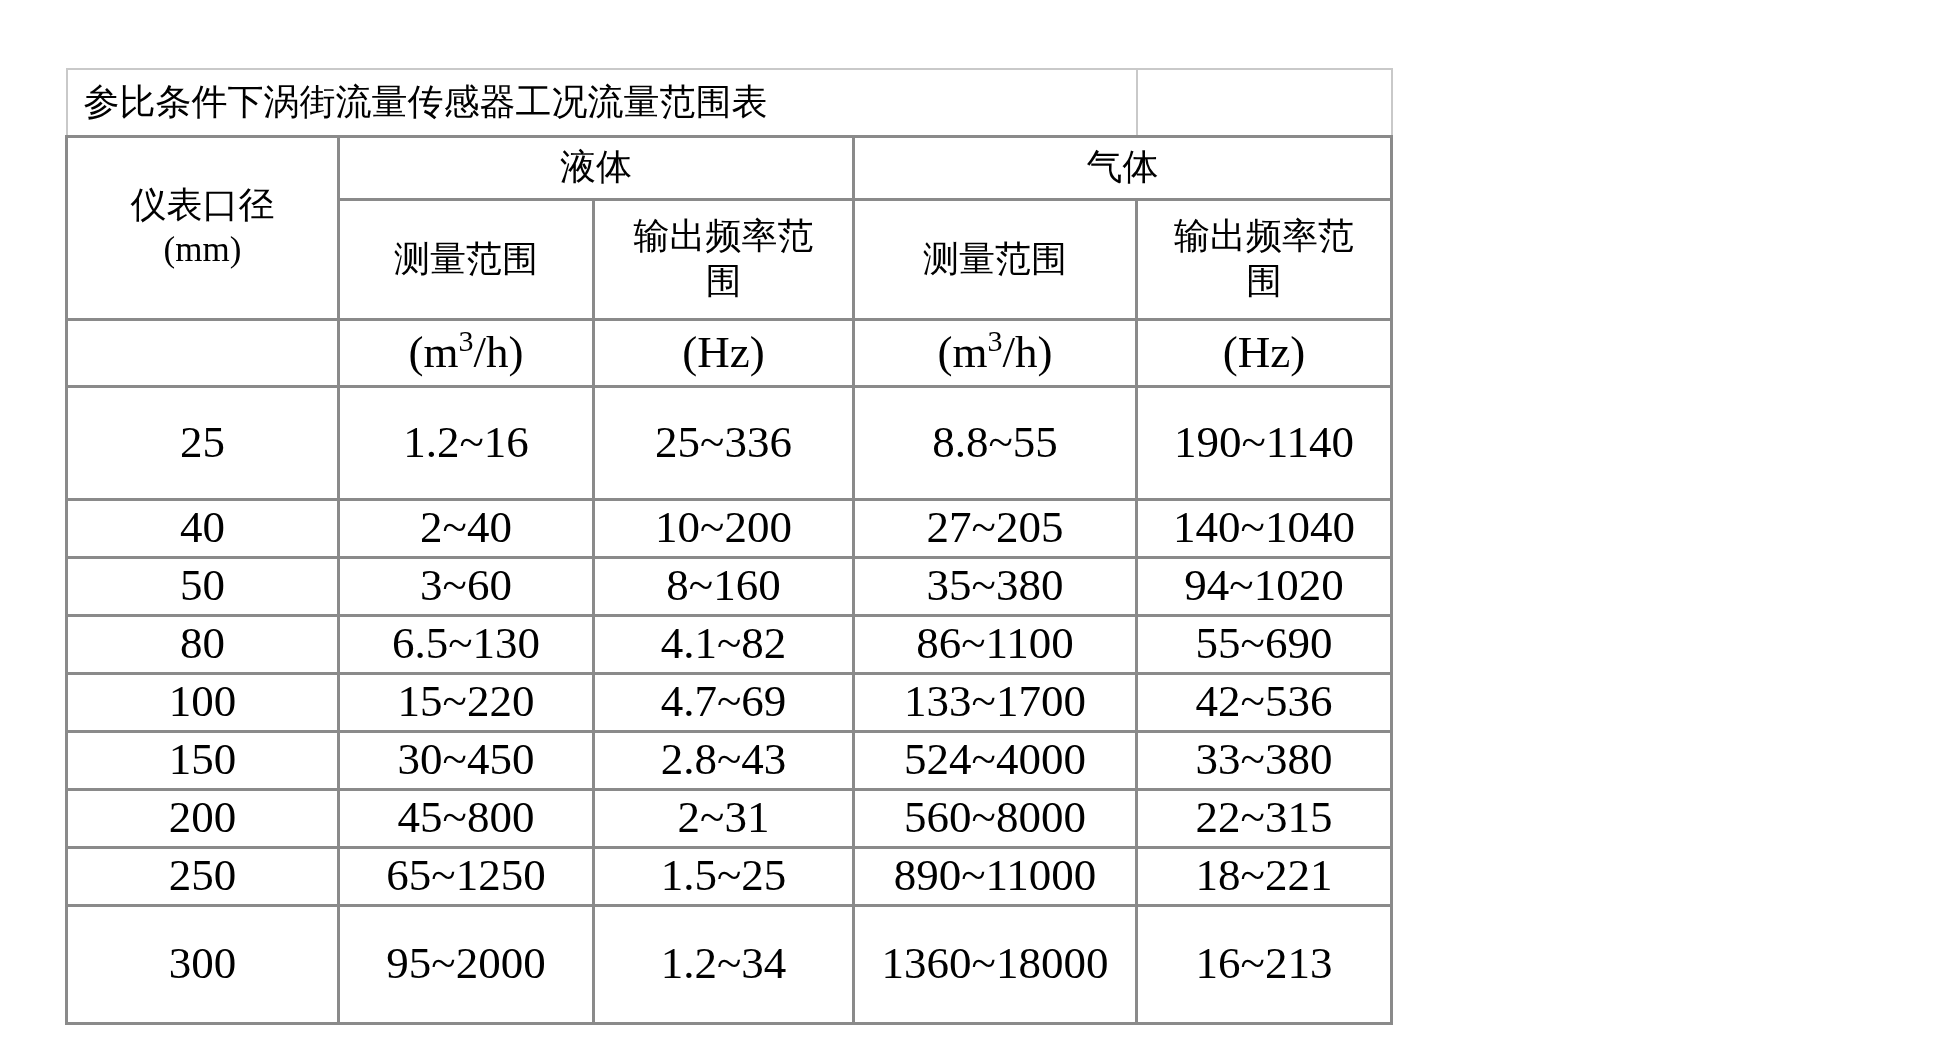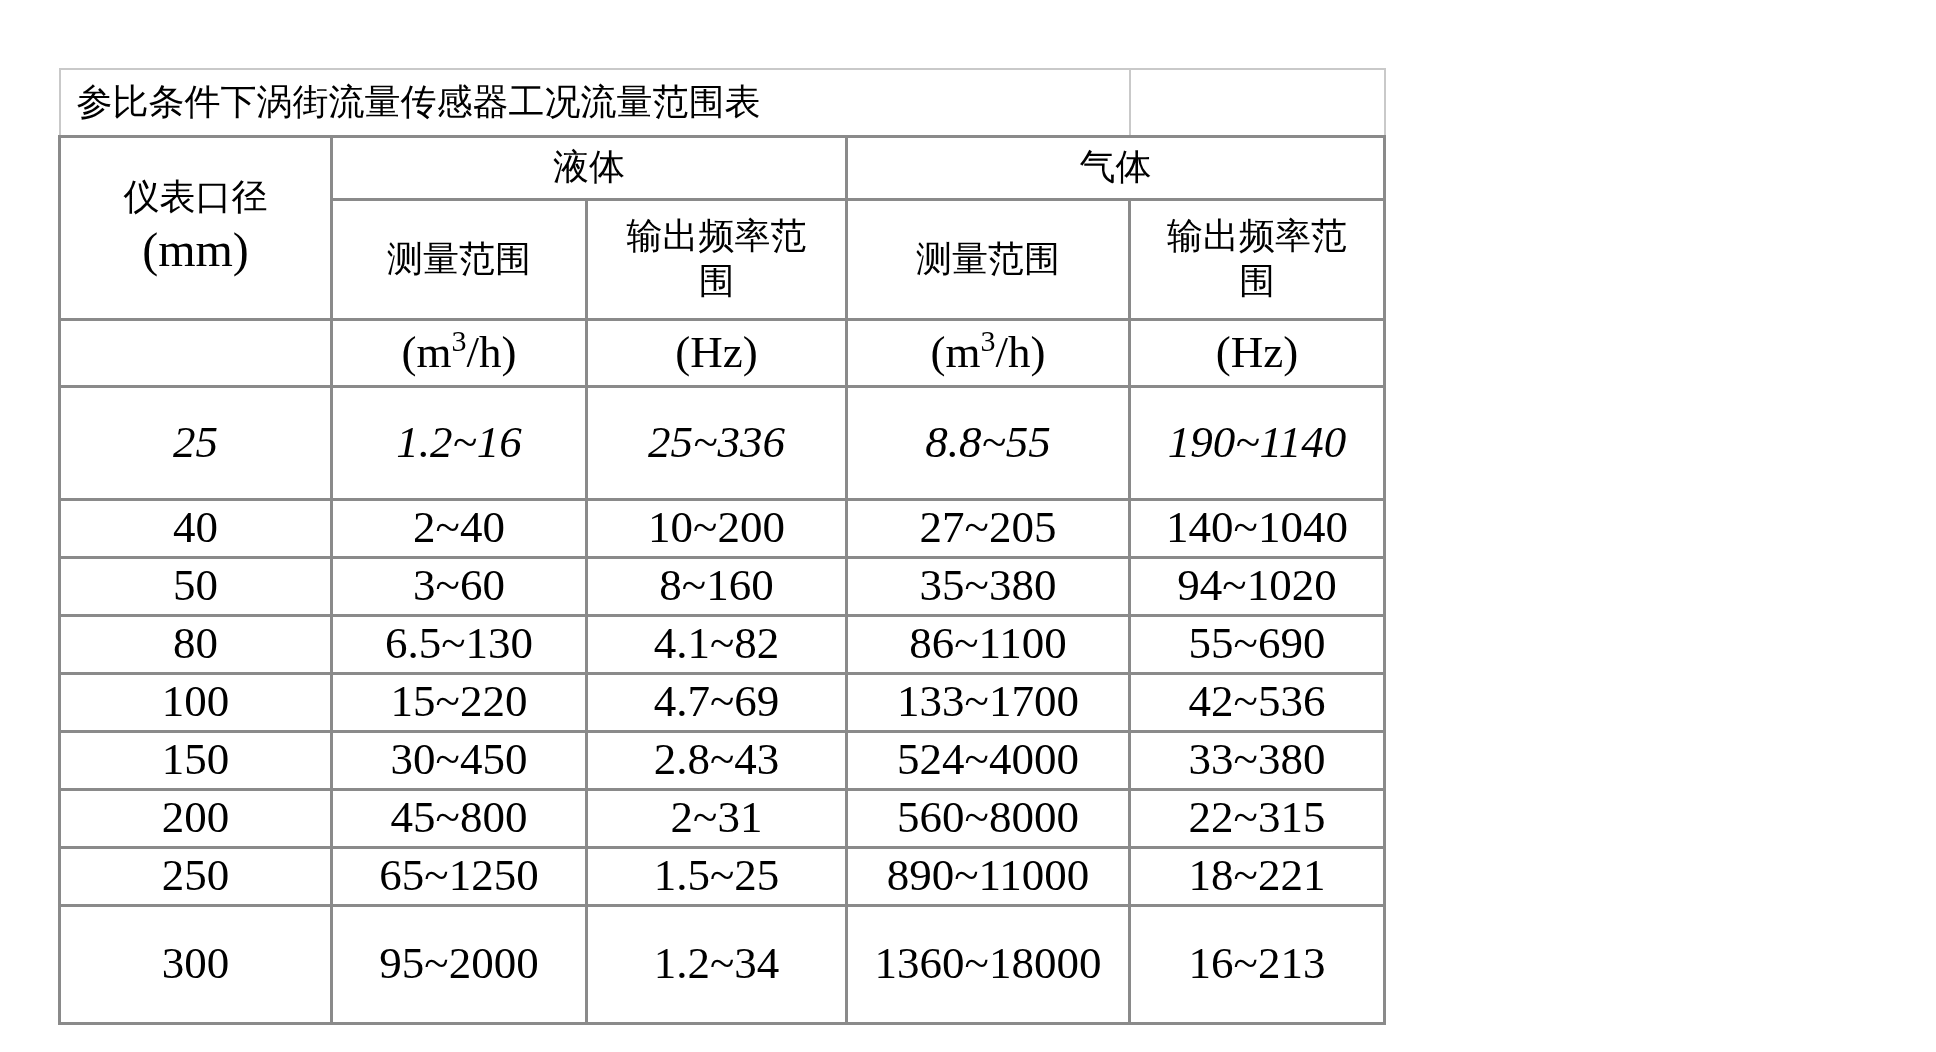--- a/index.html
+++ b/index.html
@@ -11,21 +11,21 @@
     position: relative;
     width: 1936px;
     height: 1052px;
     background: #ffffff;
     overflow: hidden;
     font-family: "Liberation Serif", "DejaVu Serif", serif;
     color: #000000;
   }
   table.spec-table {
     position: absolute;
-    left: 58px;
+    left: 65px;
     top: 68px;
     width: 1325px;
     border-collapse: collapse;
     table-layout: fixed;
   }
   td {
     border: 3px solid #8a8a8a;
     text-align: center;
     vertical-align: middle;
     padding: 0;
@@ -34,27 +34,27 @@
   
   tr.title-row td {
     border: 2px solid #c9c9c9;
   }
   td.title-cell {
     text-align: left;
     padding-left: 16px;
   }
   .cjk  { font-size: 36px; line-height: 1.25; }
   .num  { font-size: 45px; line-height: 1.1; margin-top: 46px; }
-  .mm   { font-size: 48px; }
+  .mm   { font-size: 35px; }
   tr.title-row  { height: 67px; }
   tr.group-row  { height: 63px; margin-left: 40px; }
   tr.sub-row    { height: 120px; }
   tr.units-row  { height: 67px; }
   tbody tr { height: 58px; }
-  tbody tr:first-child { height: 113px; font-style: italic; }
+  tbody tr:first-child { height: 113px; }
   tbody tr:last-child  { height: 118px; }
   sup.unit-sup {
     font-size: 30px;
     vertical-align: super;
     line-height: 0;
   }
 </style>
 </head>
 <body>
 

